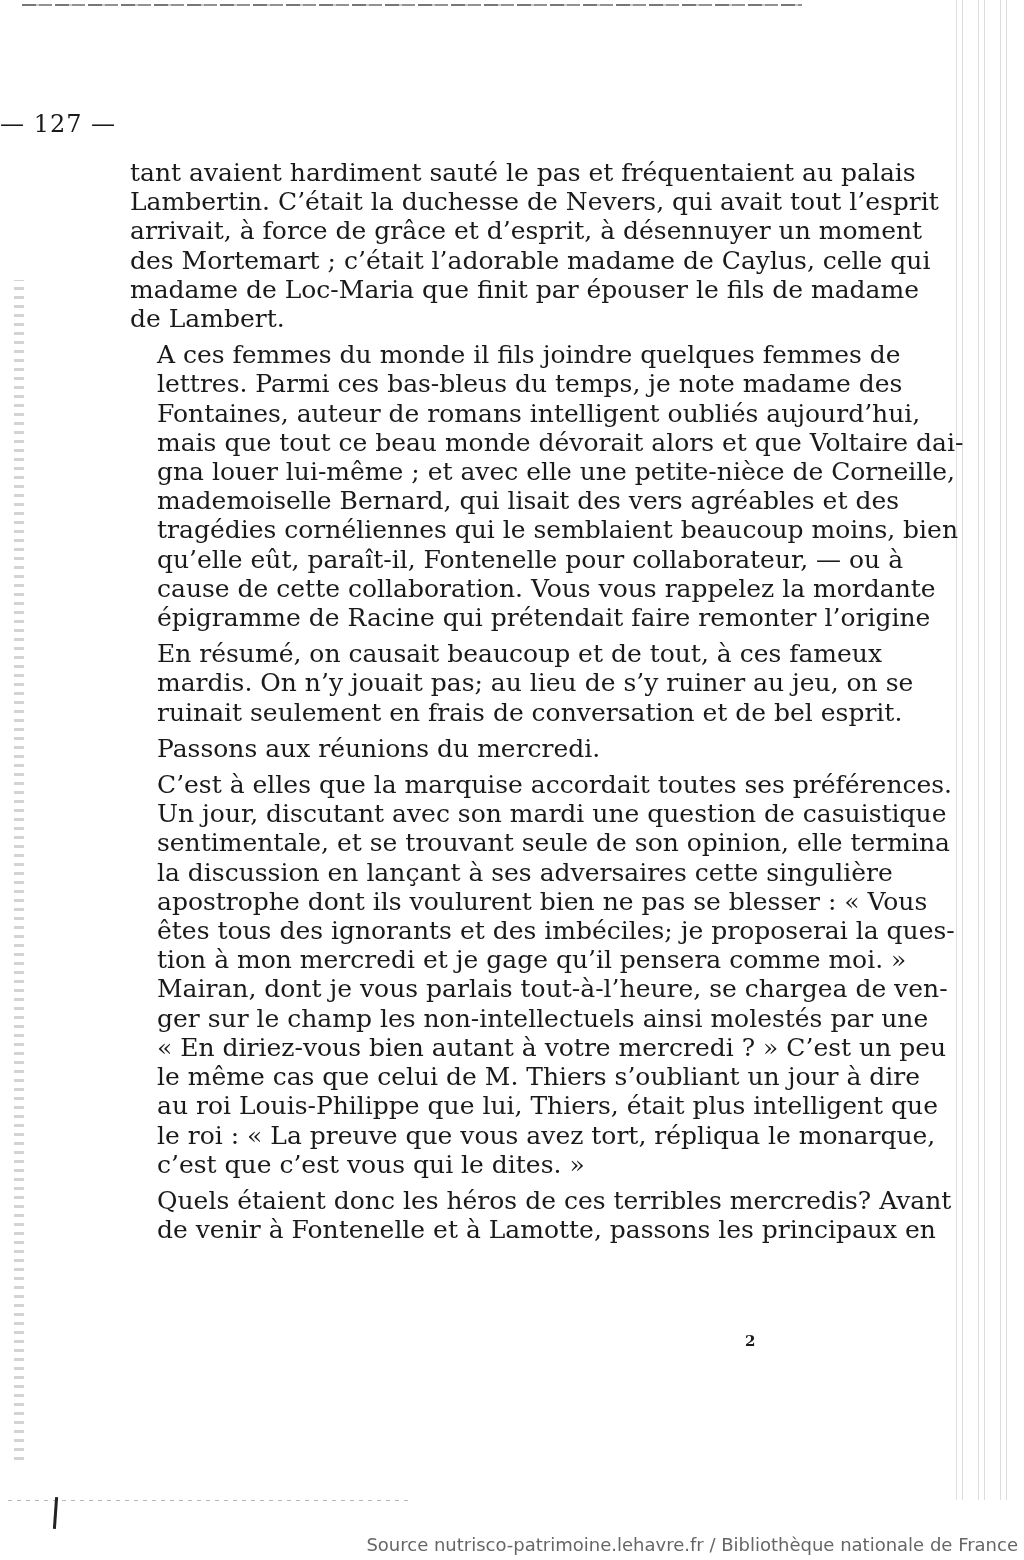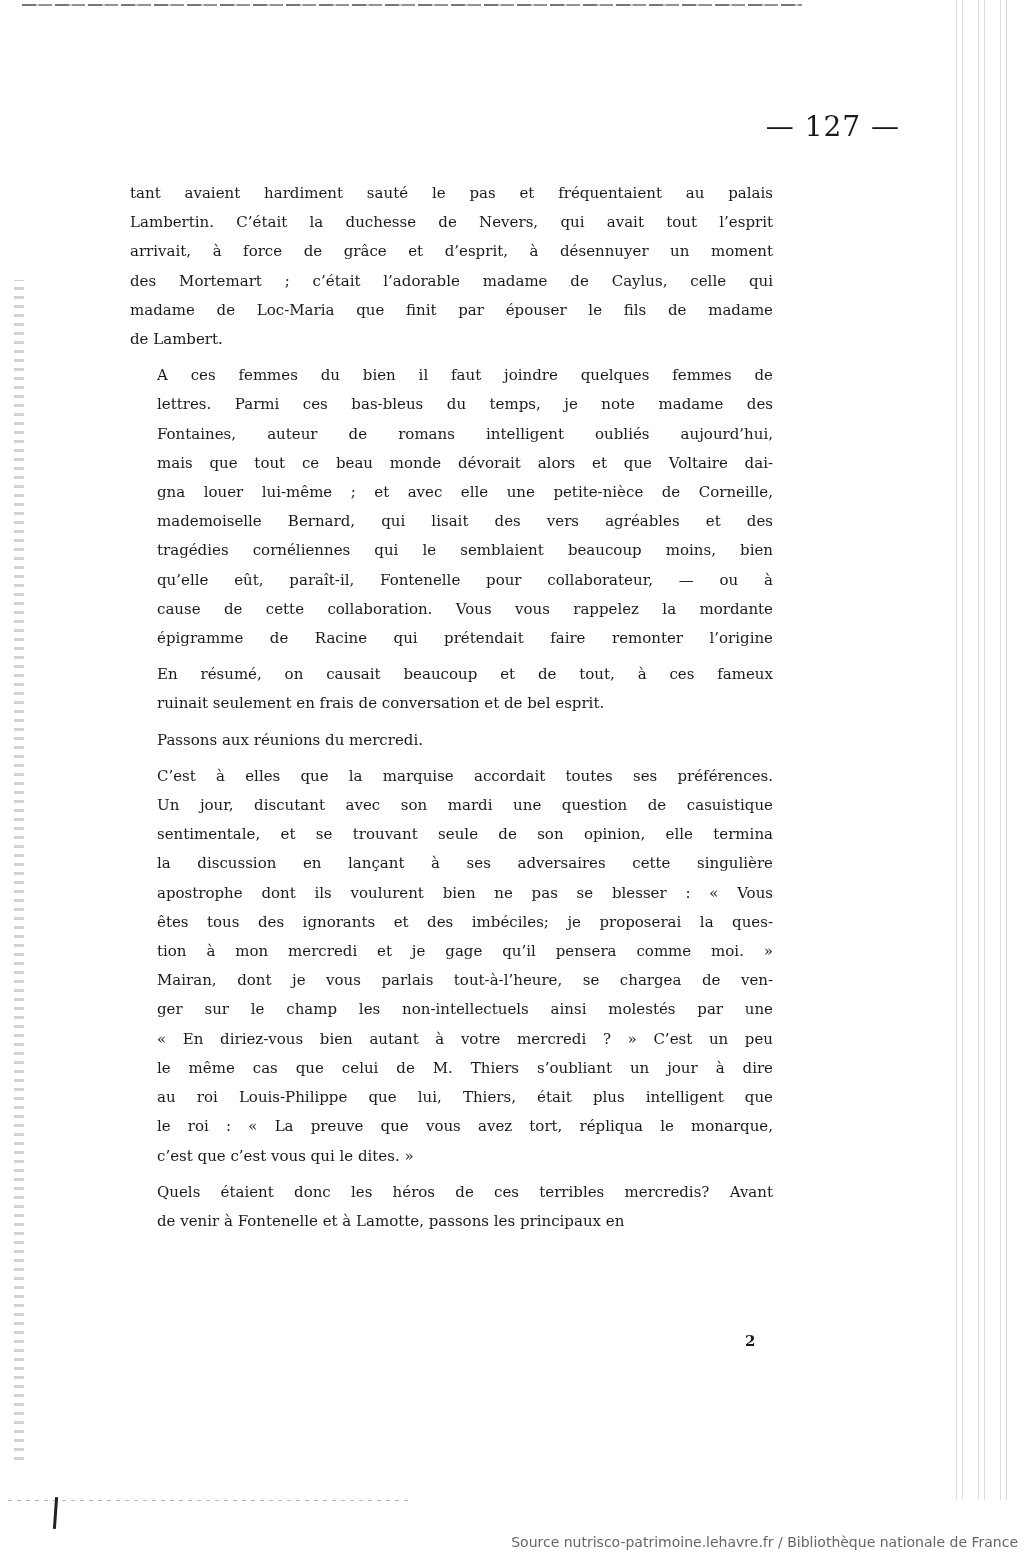--- a/index.html
+++ b/index.html
@@ -28,38 +28,38 @@
     .scan-bottom-line {
       position: absolute; left: 8px; top: 1500px; width: 400px; height: 1px;
       background: repeating-linear-gradient(90deg, #888 0 4px, transparent 4px 9px);
       opacity: 0.6;
     }
     .scan-bottom-mark {
       position: absolute; left: 54px; top: 1497px; width: 3px; height: 32px;
       background: #222; transform: rotate(4deg);
     }
     .page-number {
-      position: absolute; left: 0; width: 900px; top: 110px; text-align: right;
-      font-size: 28px; letter-spacing: 1px;
+      position: absolute; left: 0; width: 900px; top: 110px; text-align: left;
+      font-size: 24px; letter-spacing: 1px;
     }
     .text-block {
       position: absolute; left: 130px; top: 158px; width: 643px;
-      font-size: 15px; line-height: 29.2px; text-align: justify; margin-top: 21px;
+      font-size: 25px; line-height: 29.2px; text-align: justify;
     }
     .para { margin: 0 0 7px 0; }
     .para.indent { text-indent: 27px; }
     .line { display: block; text-align: justify; text-align-last: justify; white-space: nowrap; }
     .line.last { text-align-last: left; }
     .signature-mark {
       position: absolute; left: 745px; top: 1332px; font-size: 15px; font-weight: bold;
     }
     .source-footer {
       position: absolute; right: 6px; top: 1534px;
       font-family: "DejaVu Sans", "Liberation Sans", sans-serif;
-      font-size: 14px; color: #666666;
+      font-size: 18px; color: #666666;
     }
   </style>
 </head>
 <body>
 
 <div class="scan-top-line"></div>
 <div class="scan-right-edge"></div>
 <div class="scan-left-edge"></div>
 <div class="scan-bottom-line"></div>
 <div class="scan-bottom-mark"></div>
@@ -69,33 +69,34 @@
 <div class="text-block" id="text-block">
     <div class="para">
       <span class="line">tant avaient hardiment sauté le pas et fréquentaient au palais</span>
       <span class="line">Lambertin. C’était la duchesse de Nevers, qui avait tout l’esprit</span>
       <span class="line">arrivait, à force de grâce et d’esprit, à désennuyer un moment</span>
       <span class="line">des Mortemart ; c’était l’adorable madame de Caylus, celle qui</span>
       <span class="line">madame de Loc-Maria que finit par épouser le fils de madame</span>
       <span class="line last">de Lambert.</span>
     </div>
     <div class="para indent">
-      <span class="line">A ces femmes du bien il faut joindre quelques femmes de</span>
+      <span class="line">A ces femmes du monde il fils joindre quelques femmes de</span>
       <span class="line">lettres. Parmi ces bas-bleus du temps, je note madame des</span>
       <span class="line">Fontaines, auteur de romans intelligent oubliés aujourd’hui,</span>
       <span class="line">mais que tout ce beau monde dévorait alors et que Voltaire dai-</span>
       <span class="line">gna louer lui-même ; et avec elle une petite-nièce de Corneille,</span>
       <span class="line">mademoiselle Bernard, qui lisait des vers agréables et des</span>
       <span class="line">tragédies cornéliennes qui le semblaient beaucoup moins, bien</span>
       <span class="line">qu’elle eût, paraît-il, Fontenelle pour collaborateur, — ou à</span>
       <span class="line">cause de cette collaboration. Vous vous rappelez la mordante</span>
       <span class="line">épigramme de Racine qui prétendait faire remonter l’origine</span>
     </div>
     <div class="para indent">
       <span class="line">En résumé, on causait beaucoup et de tout, à ces fameux</span>
+      <span class="line">mardis. On n’y jouait pas; au lieu de s’y ruiner au jeu, on se</span>
       <span class="line last">ruinait seulement en frais de conversation et de bel esprit.</span>
     </div>
     <div class="para indent">
       <span class="line last">Passons aux réunions du mercredi.</span>
     </div>
     <div class="para indent">
       <span class="line">C’est à elles que la marquise accordait toutes ses préférences.</span>
       <span class="line">Un jour, discutant avec son mardi une question de casuistique</span>
       <span class="line">sentimentale, et se trouvant seule de son opinion, elle termina</span>
       <span class="line">la discussion en lançant à ses adversaires cette singulière</span>

